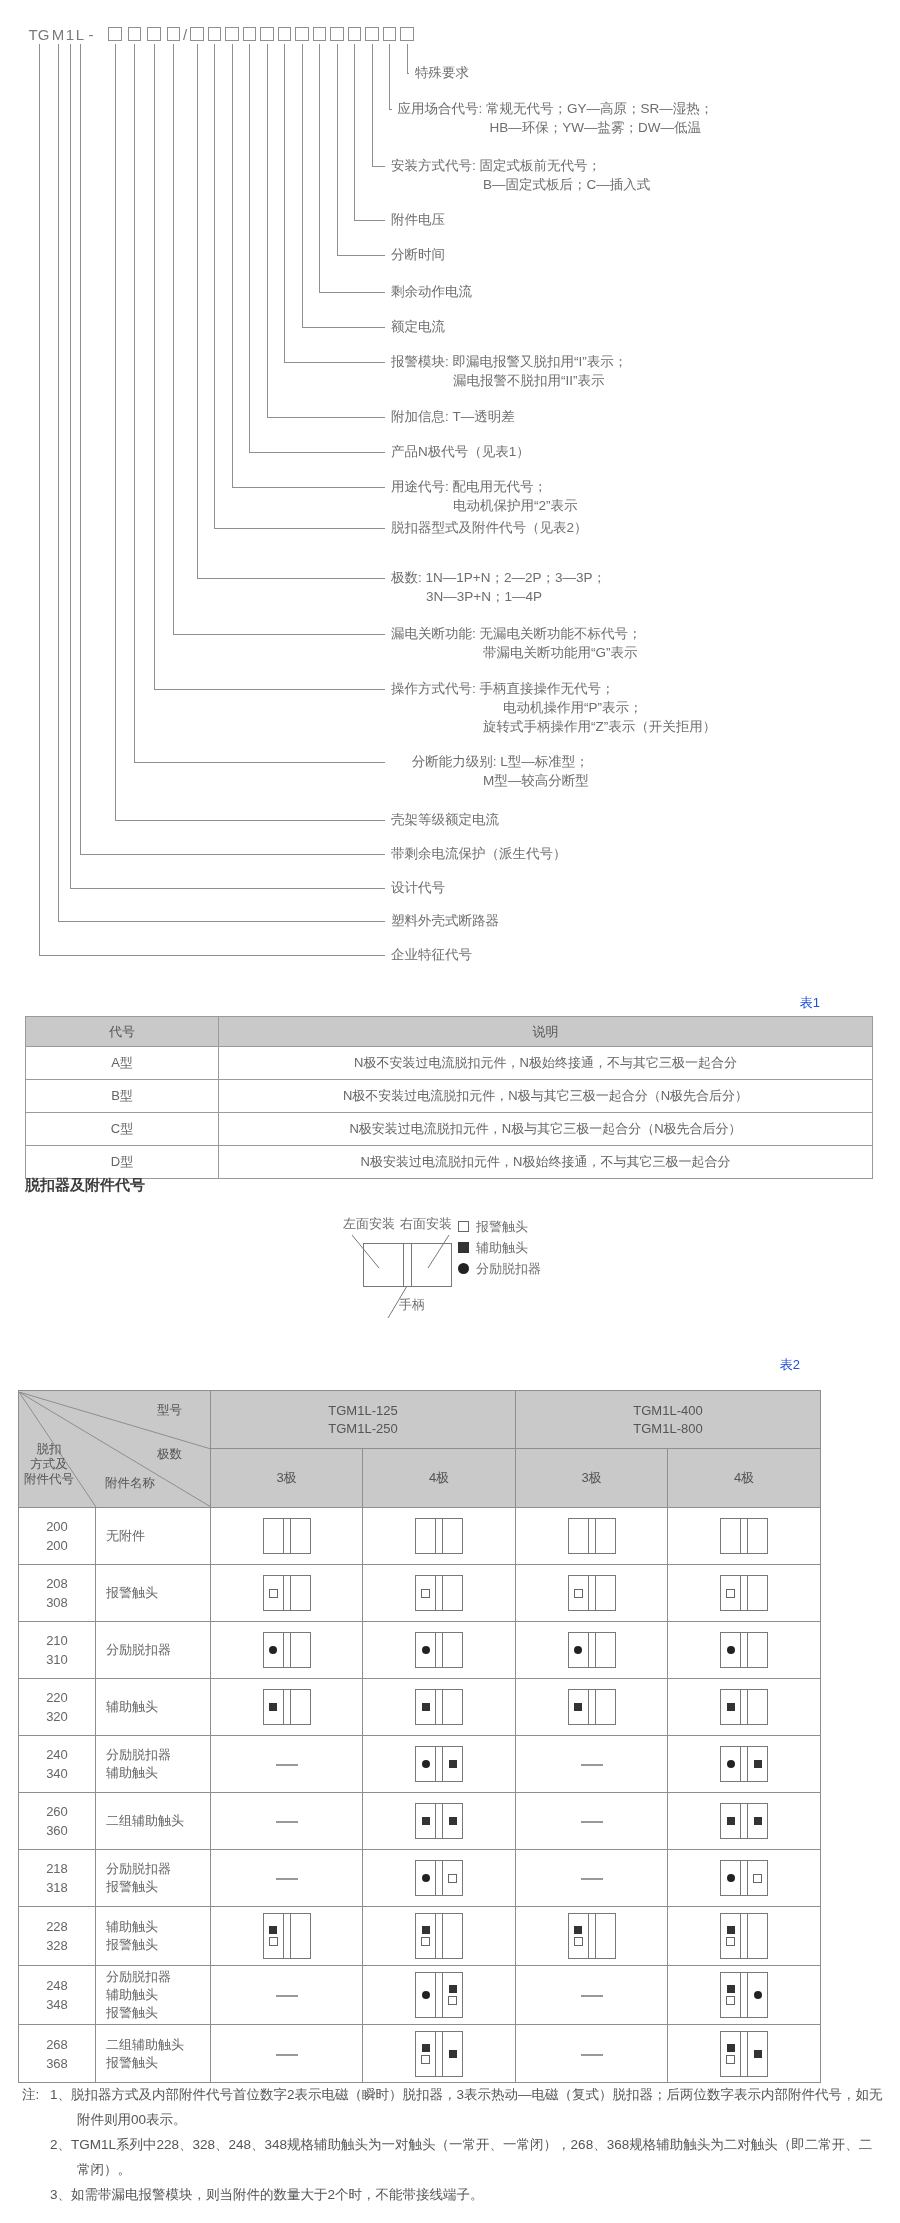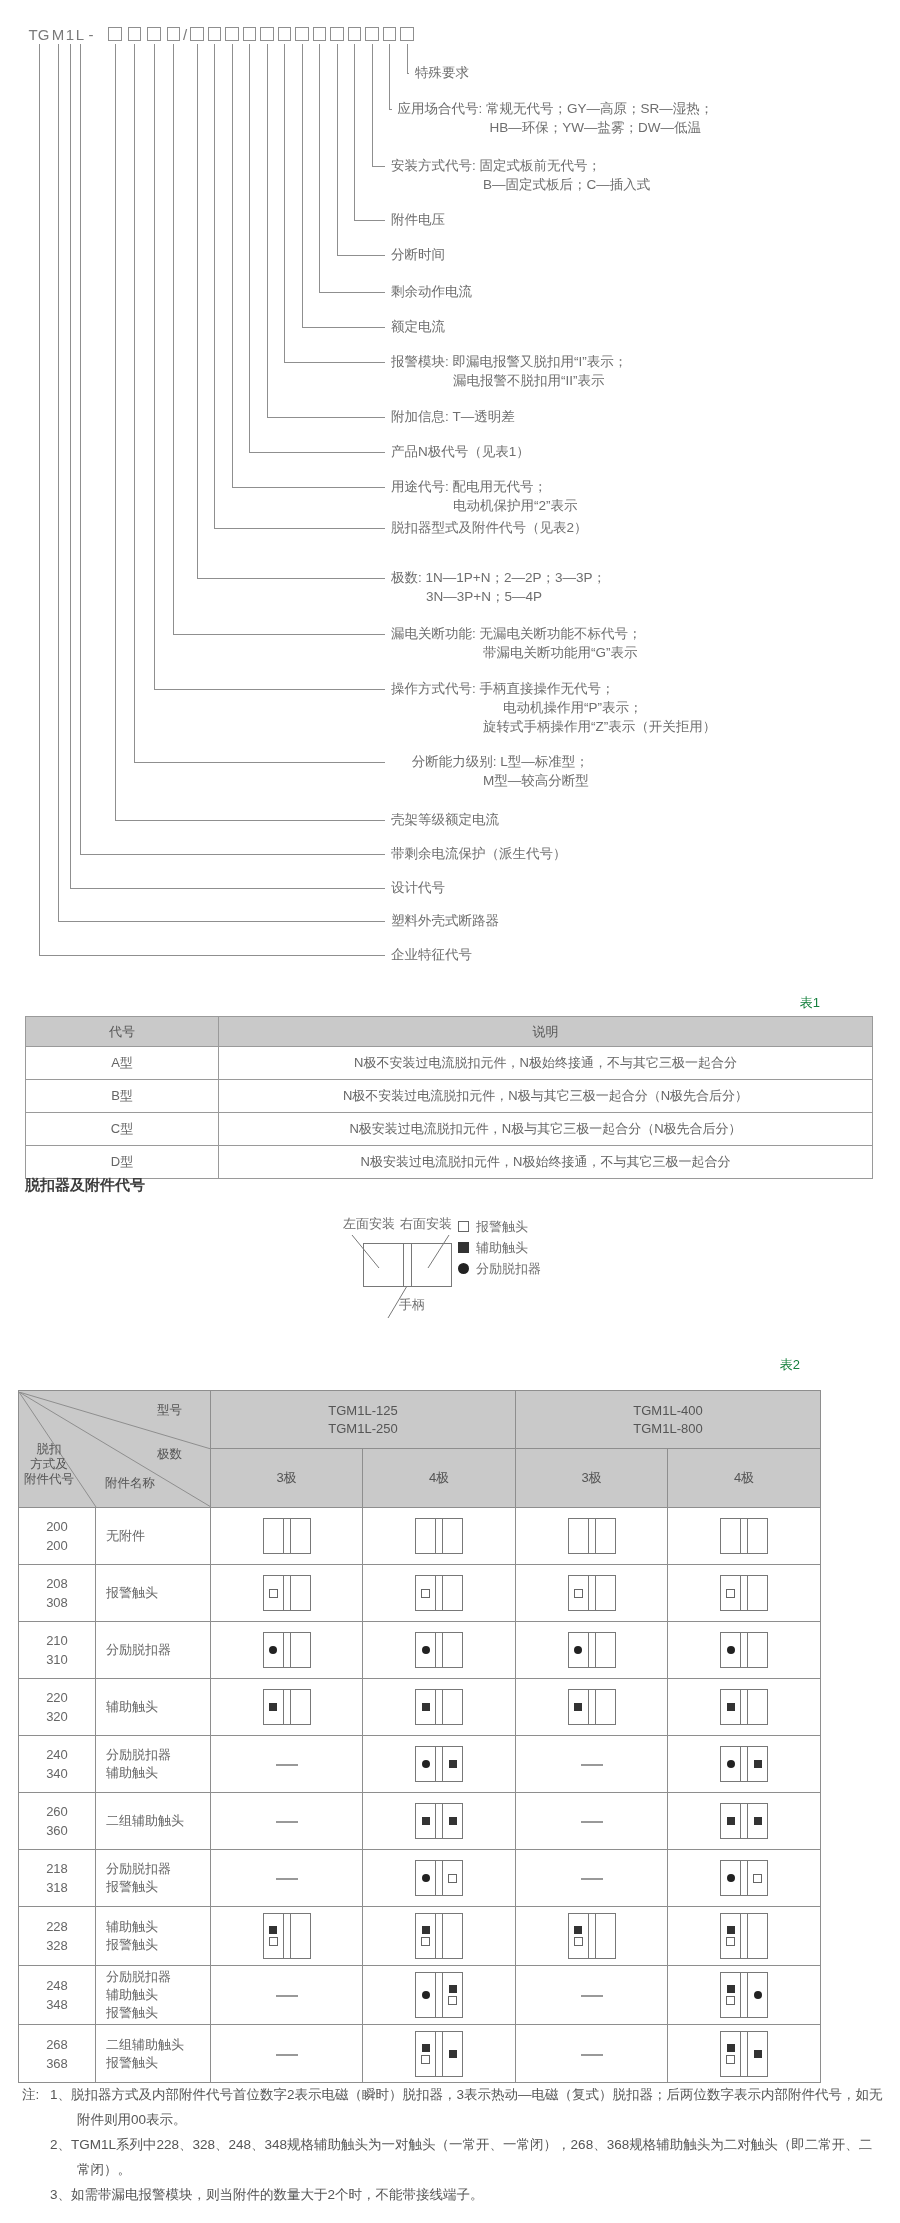--- a/index.html
+++ b/index.html
@@ -3,21 +3,21 @@
 <meta charset="utf-8">
 <style>
   html,body{margin:0;padding:0;background:#fff;}
   body{width:900px;height:2223px;position:relative;overflow:hidden;
        font-family:"Liberation Sans","DejaVu Sans",sans-serif;color:#666;}
   
   #fork-svg{position:absolute;left:0;top:0;shape-rendering:crispEdges;}
   #fork-labels{position:absolute;left:0;top:0;width:900px;height:985px;}
   #fork-labels .fl{position:absolute;font-size:13.5px;line-height:19px;color:#6e6e6e;white-space:nowrap;}
   
-  .tbl-caption{position:absolute;font-size:13px;color:#15803d;width:200px;text-align:right;}
+  .tbl-caption{position:absolute;font-size:13px;color:#1d4ed8;width:200px;text-align:right;}
   #acc-title{position:absolute;left:25px;top:1176px;font-size:15px;font-weight:bold;color:#3d3d3d;}
   
   #table1{position:absolute;left:25px;top:1016px;width:848px;border-collapse:collapse;table-layout:fixed;font-size:13px;}
   #table1 td{border:1px solid #9a9a9a;text-align:center;color:#666;}
   #table1 .h td{background:#c9c9c9;height:27px;color:#555;}
   #table1 tbody td{height:30px;background:#fff;}
   
   #acc-svg{position:absolute;left:330px;top:1205px;}
   .acc-lbl{position:absolute;font-size:13px;color:#6e6e6e;white-space:nowrap;}
   #acc-legend{position:absolute;left:458px;top:1216px;font-size:13px;color:#6e6e6e;}
@@ -135,21 +135,21 @@
     </div>
     <div class="fl" style="left: 391px; top: 477px;">
       <div>用途代号: 配电用无代号；</div>
       <div style="margin-left: 62px;">电动机保护用“2”表示</div>
     </div>
     <div class="fl" style="left: 391px; top: 518px;">
       <div>脱扣器型式及附件代号（见表2）</div>
     </div>
     <div class="fl" style="left: 391px; top: 568px;">
       <div>极数: 1N—1P+N；2—2P；3—3P；</div>
-      <div style="margin-left: 35px;">3N—3P+N；5—4P</div>
+      <div style="margin-left: 35px;">3N—3P+N；1—4P</div>
     </div>
     <div class="fl" style="left: 391px; top: 624px;">
       <div>漏电关断功能: 无漏电关断功能不标代号；</div>
       <div style="margin-left: 92px;">带漏电关断功能用“G”表示</div>
     </div>
     <div class="fl" style="left: 391px; top: 679px;">
       <div>操作方式代号: 手柄直接操作无代号；</div>
       <div style="margin-left: 112px;">电动机操作用“P”表示；</div>
       <div style="margin-left: 92px;">旋转式手柄操作用“Z”表示（开关拒用）</div>
     </div>

